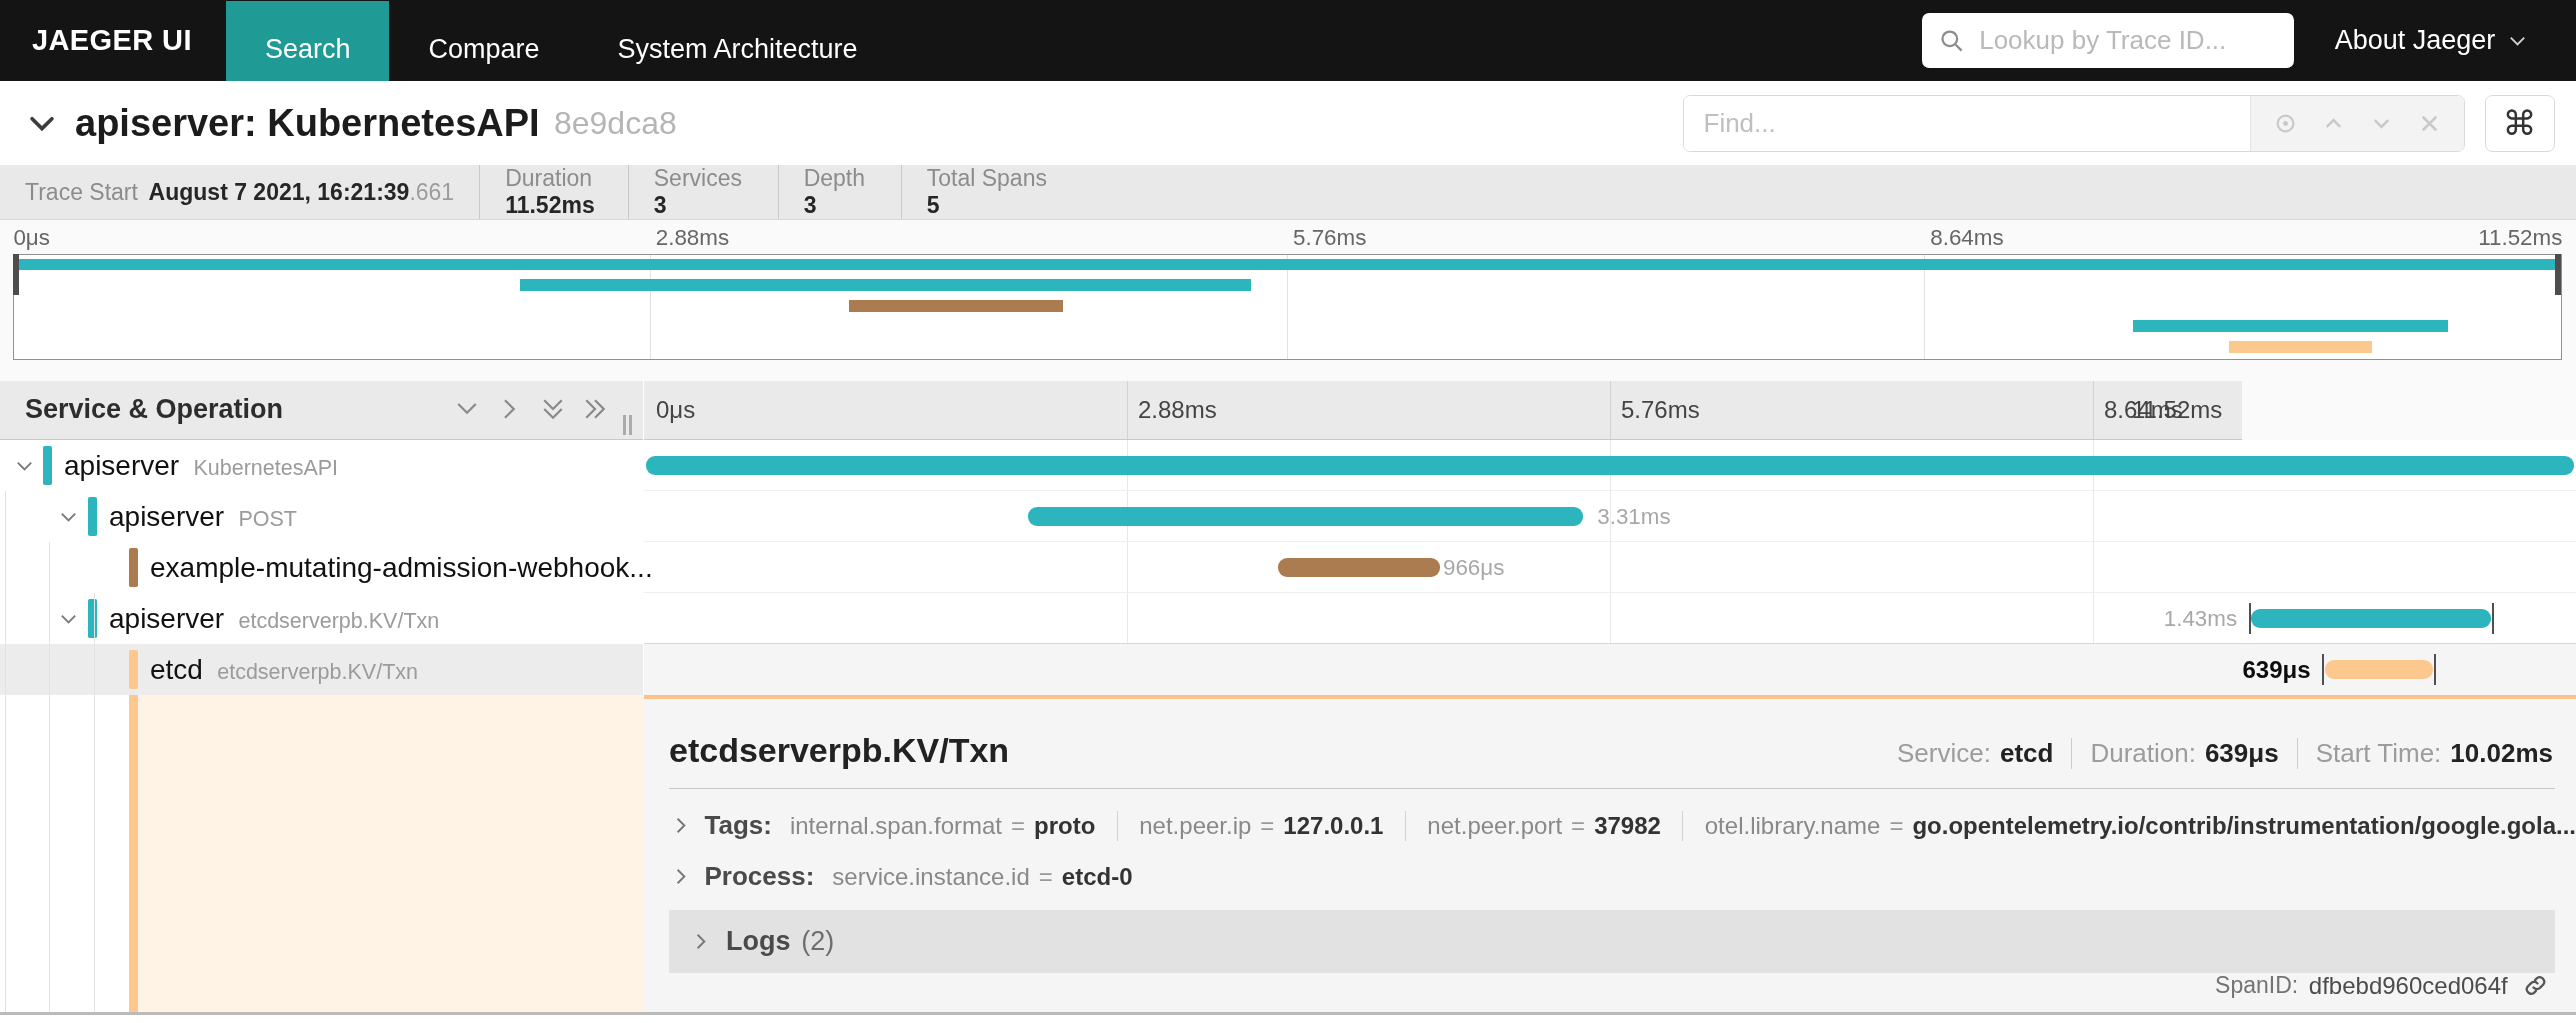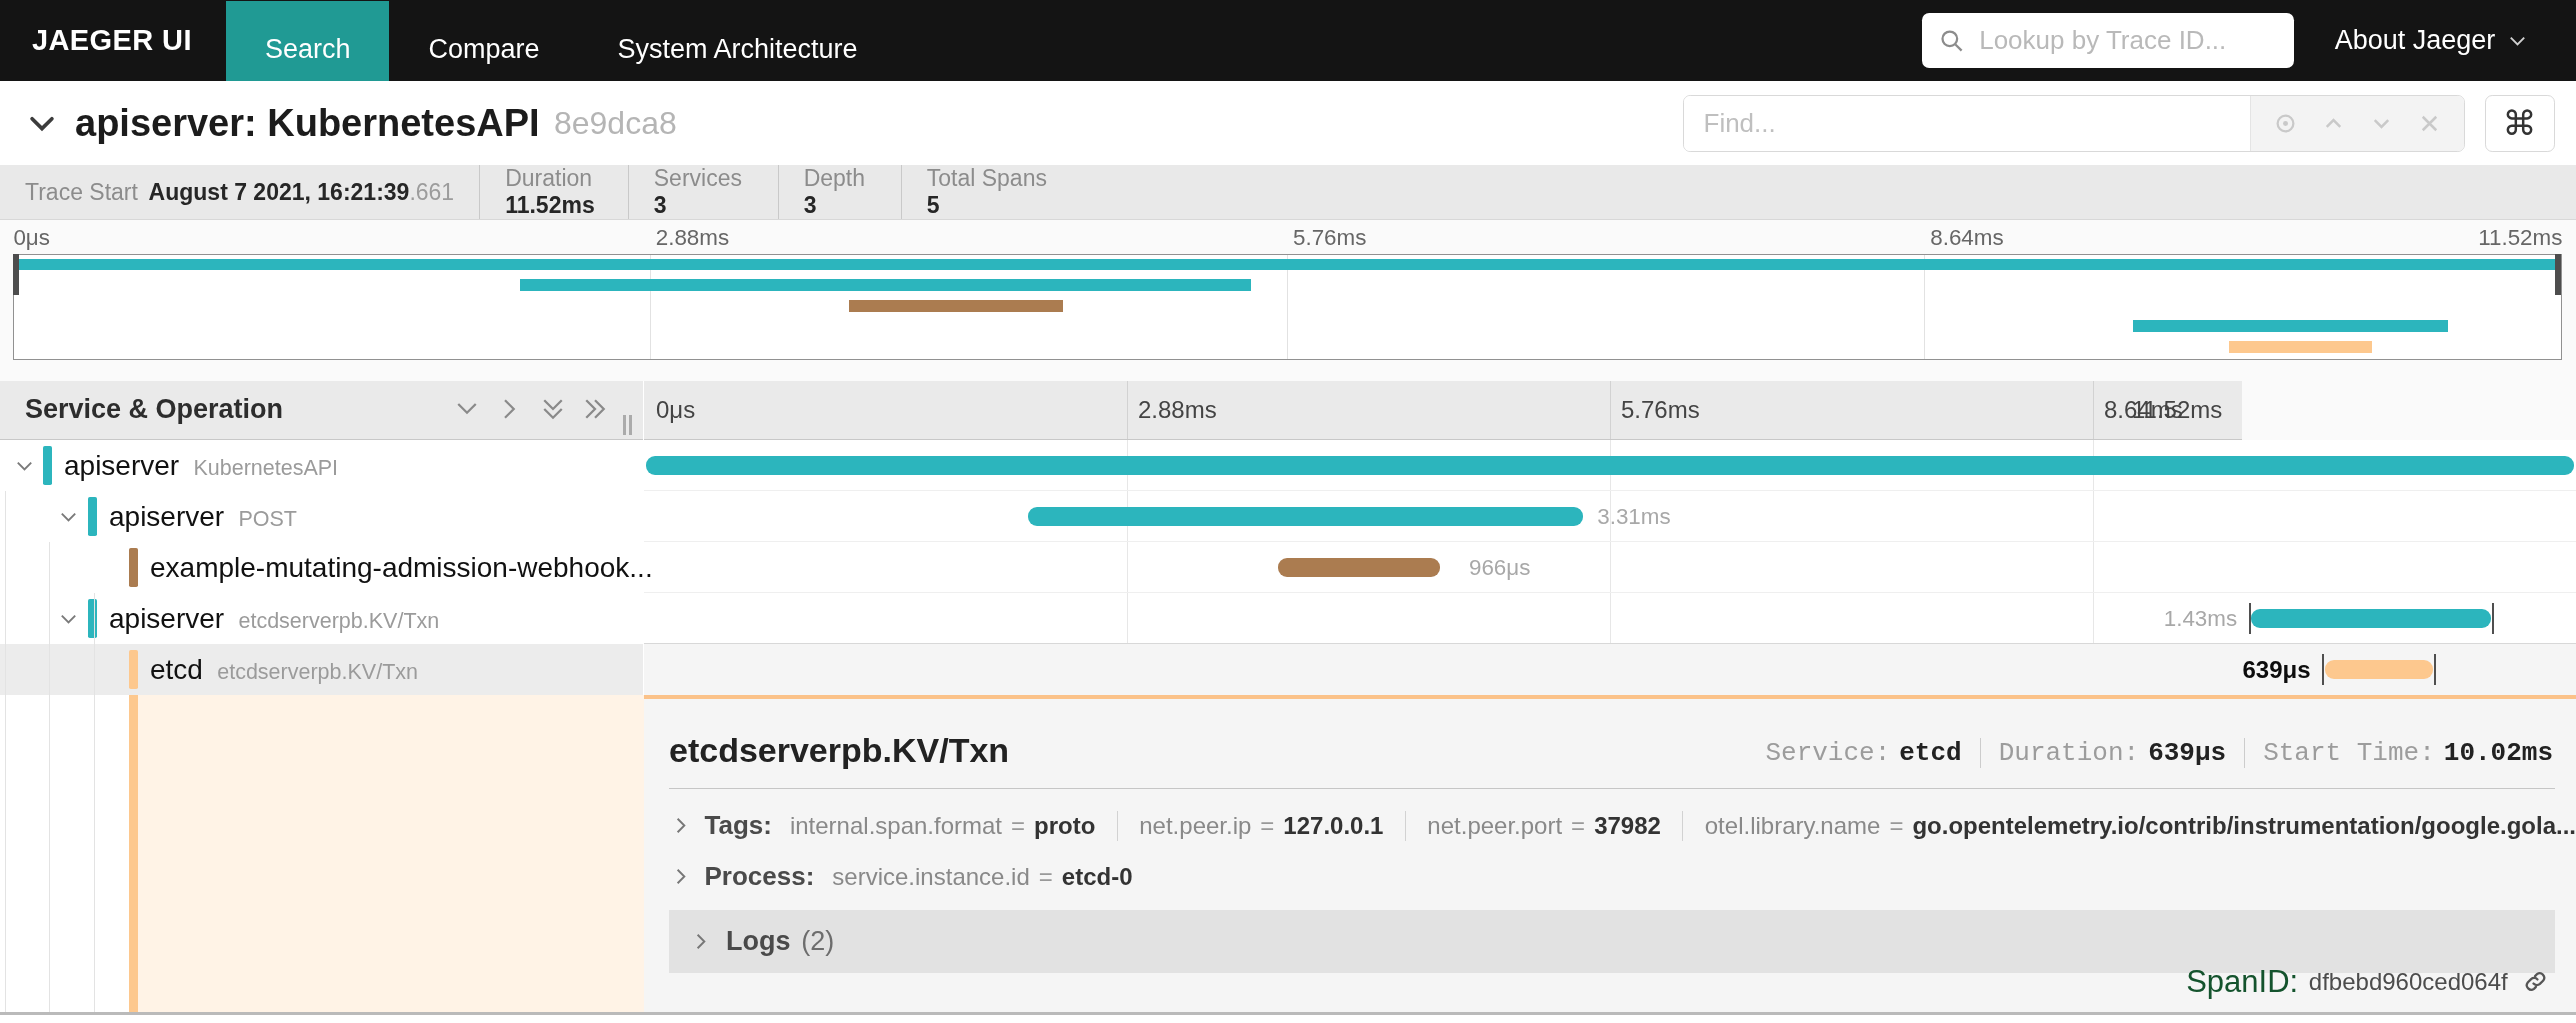--- a/index.html
+++ b/index.html
@@ -79,36 +79,36 @@
   .bar-label.dark{color:#0d0d0d;font-size:24px;font-weight:600;}
   .guide{position:absolute;width:0.9px;background:#e3e3e3;z-index:4;}
 
   
   .detail-left{position:absolute;top:695px;left:0;width:644px;height:317px;background:#fff;z-index:1;}
   .detail-left .dl-bar{position:absolute;left:129px;top:0;bottom:0;width:9px;}
   .detail-left .dl-tint{position:absolute;left:138px;right:0;top:0;bottom:0;}
   .detail{position:absolute;top:695px;left:644px;width:1932px;height:317px;background:#f5f5f5;border-top:4.5px solid #fbc289;box-sizing:border-box;z-index:1;}
   .d-title{position:absolute;left:25px;top:32px;font-size:34px;font-weight:bold;color:#222;}
   .d-meta{position:absolute;right:23px;top:39px;display:flex;align-items:center;font-size:26px;}
-  .d-meta .m-item{display:flex;align-items:baseline;font-family:Liberation Mono, monospace;}
+  .d-meta .m-item{display:flex;align-items:baseline;}
   .d-meta .m-item + .m-item{border-left:0.9px solid #cccccc;margin-left:18px;padding-left:18px;}
   .m-label{color:#9c9c9c;margin-right:9px;}
   .m-value{color:#222;font-weight:bold;}
   .d-divider{position:absolute;left:25px;right:21.5px;top:89px;height:0.9px;background:#c6c6c6;}
   .d-row{position:absolute;left:25px;right:21.5px;display:flex;align-items:center;cursor:pointer;}
   .d-chev{width:23px;height:23px;color:#777;flex:0 0 auto;}
   .d-key-title{font-size:26px;font-weight:bold;color:#4a4a4a;margin:0 18px 0 12.5px;}
   .kv{display:flex;align-items:baseline;font-size:24px;white-space:nowrap;}
   .kv .k{color:#898989;} .kv .eq{color:#999;margin:0 9px;} .kv .v{color:#333;font-weight:600;}
   .kv-sep{width:0.9px;height:30px;background:#d2d2d2;margin:0 21.5px;flex:0 0 auto;}
   .logs-band{position:absolute;left:25px;right:21.5px;top:211px;height:63px;background:#e2e2e2;display:flex;align-items:center;padding-left:19.7px;box-sizing:border-box;cursor:pointer;}
   .logs-band .d-key-title{margin:0 0 0 14.3px;font-size:27px;}
   .logs-count{font-size:27px;color:#6d6d6d;margin-left:10.7px;font-weight:normal;}
   .d-spanid{position:absolute;right:27px;bottom:12.5px;display:flex;align-items:center;}
-  .d-spanid .sl{font-size:31px;color:#14532d;}
+  .d-spanid .sl{font-size:23px;color:#737373;}
   .d-spanid .sv{font-size:24px;color:#4c4c4c;margin-left:10.7px;}
   .d-spanid svg{width:27px;height:27px;color:#555;margin-left:14.3px;cursor:pointer;}
   .bottom-line{position:absolute;top:1012px;left:0;width:2576px;height:3.6px;background:#bababa;}
   .bottom-white{position:absolute;top:1015px;left:0;width:2576px;height:8px;background:#fff;}
 </style>
 </head>
 <body>
 
 <div class="app">
 
@@ -272,21 +272,21 @@
       </div>
     </div>
 
     <div class="row">
       <div class="name-cell">
         <div class="colorbar" style="left: 129px; background: rgb(171, 124, 80);"></div>
         <span class="svc" style="left:150px"><span>example-mutating-admission-webhook...</span></span>
       </div>
       <div class="tl-cell">
         <div class="bar" style="left: 32.8%; width: 8.4%; background: rgb(171, 124, 80);"></div>
-        <span class="bar-label" style="left: 41.2%; margin-left: 29px;">966μs</span>
+        <span class="bar-label" style="left: 41.2%; margin-left: 3px;">966μs</span>
       </div>
     </div>
 
     <div class="row sep">
       <div class="name-cell">
         <svg class="tree-chev" style="left:57px" viewBox="0 0 24 24" fill="none" stroke="currentColor" stroke-width="2">
             <path d="M5 9l7 7 7-7"></path>
           </svg>
         <div class="colorbar" style="left: 88px; background: rgb(44, 181, 189);"></div>
         <span class="svc" style="left:109px"><span>apiserver</span><span class="op">etcdserverpb.KV/Txn</span></span>

